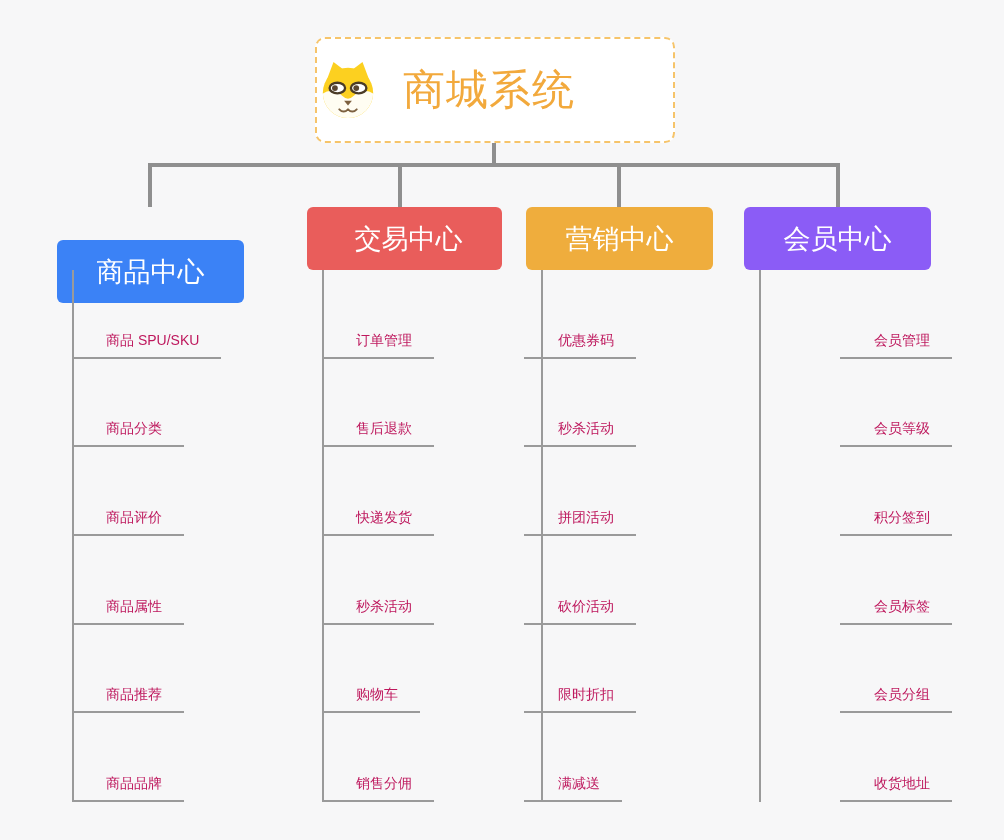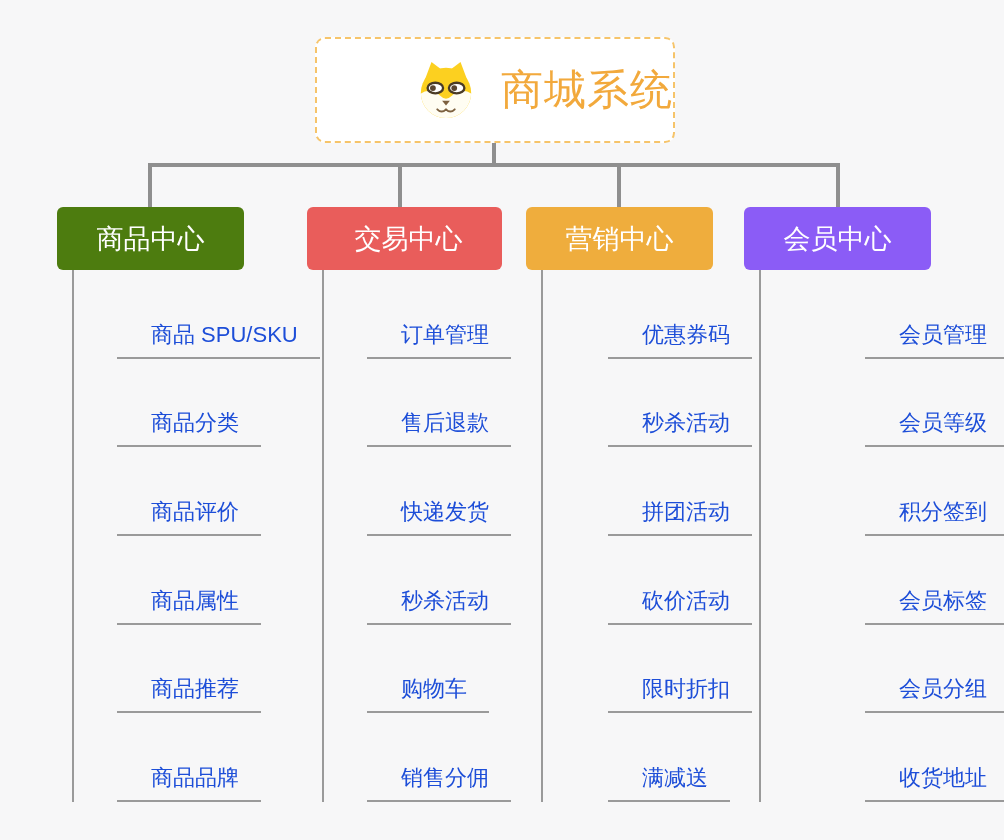--- a/index.html
+++ b/index.html
@@ -10,41 +10,41 @@
   }
   
   .line { position:absolute; background:#8f8f8f; }
   .line.v { width:4px; }
   .line.h { height:4px; }
   
   .root-node {
     position:absolute; left:315px; top:37px; width:360px; height:106px;
     box-sizing:border-box; background:#ffffff;
     border:2px dashed #f6c46a; border-radius:10px;
-    display:flex; align-items:center; justify-content:flex-end; gap:24px;
+    display:flex; align-items:center; justify-content:flex-start; gap:24px;
   }
   .root-title { font-size:42px; color:#f2a93c; letter-spacing:1px; white-space:nowrap; }
   
   .branch-box {
     position:absolute; top:207px; width:187px; height:63px;
     border-radius:6px; display:flex; align-items:center; justify-content:center;
     color:#ffffff; font-size:27px; white-space:nowrap;
   }
   .b0 { left:57px; }  .b1 { left:307px; }  .b2 { left:526px; }  .b3 { left:744px; }
   
   .trunk { position:absolute; top:270px; width:2px; height:532px; background:#9a9a9a; }
   .t0 { left:72px; } .t1 { left:322px; } .t2 { left:541px; } .t3 { left:759px; }
   
   .leaves { position:absolute; top:270px; display:flex; flex-direction:column; }
-  .l0 { left:72px; } .l1 { left:322px; } .l2 { left:563px; } .l3 { left:772px;padding-left:48px; }
+  .l0 { left:72px; } .l1 { left:322px; } .l2 { left:524px; } .l3 { left:792px;padding-left:48px; }
   .leaf-row { height:88.7px; display:flex; align-items:flex-end; }
   .leaf {
     padding:0 22px 7px 34px;
     border-bottom:2px solid #9a9a9a;
-    font-size:22px; color:#1d4ed8; white-space:nowrap;margin-left:45px;
+    font-size:14px; color:#be185d; white-space:nowrap;
   }
 </style>
 </head>
 <body>
 
 <div class="canvas">
 
   <div class="line v" style="left:492px; top:141px; height:26px;"></div>
   <div class="line h" style="left:148px; top:163px; width:692px;"></div>
   <div class="line v" style="left:148px; top:163px; height:44px;"></div>
@@ -68,21 +68,21 @@
         <ellipse cx="43" cy="30" rx="8" ry="5.5"></ellipse>
       </g>
       <circle cx="18.5" cy="30" r="3" fill="#5a4631"></circle>
       <circle cx="40.5" cy="30" r="3" fill="#5a4631"></circle>
       <polygon points="28,43 36,43 32,48" fill="#7d6140"></polygon>
       <path d="M23,52 q4.5,4.5 9,0 q4.5,4.5 9,0" stroke="#7d6140" stroke-width="2" fill="none" stroke-linecap="round"></path>
     </svg>
     <span class="root-title">商城系统</span>
   </div>
 
-  <div class="branch-box b0" style="background: #4d7c0f;">
+  <div class="branch-box b0" style="background: #3b82f6; margin-top: 33px;">
     <span>商品中心</span>
   </div>
   <div class="trunk t0"></div>
   <div class="leaves l0">
     <div class="leaf-row">
         <div class="leaf">商品 SPU/SKU</div>
       </div>
     <div class="leaf-row">
         <div class="leaf">商品分类</div>
       </div>

